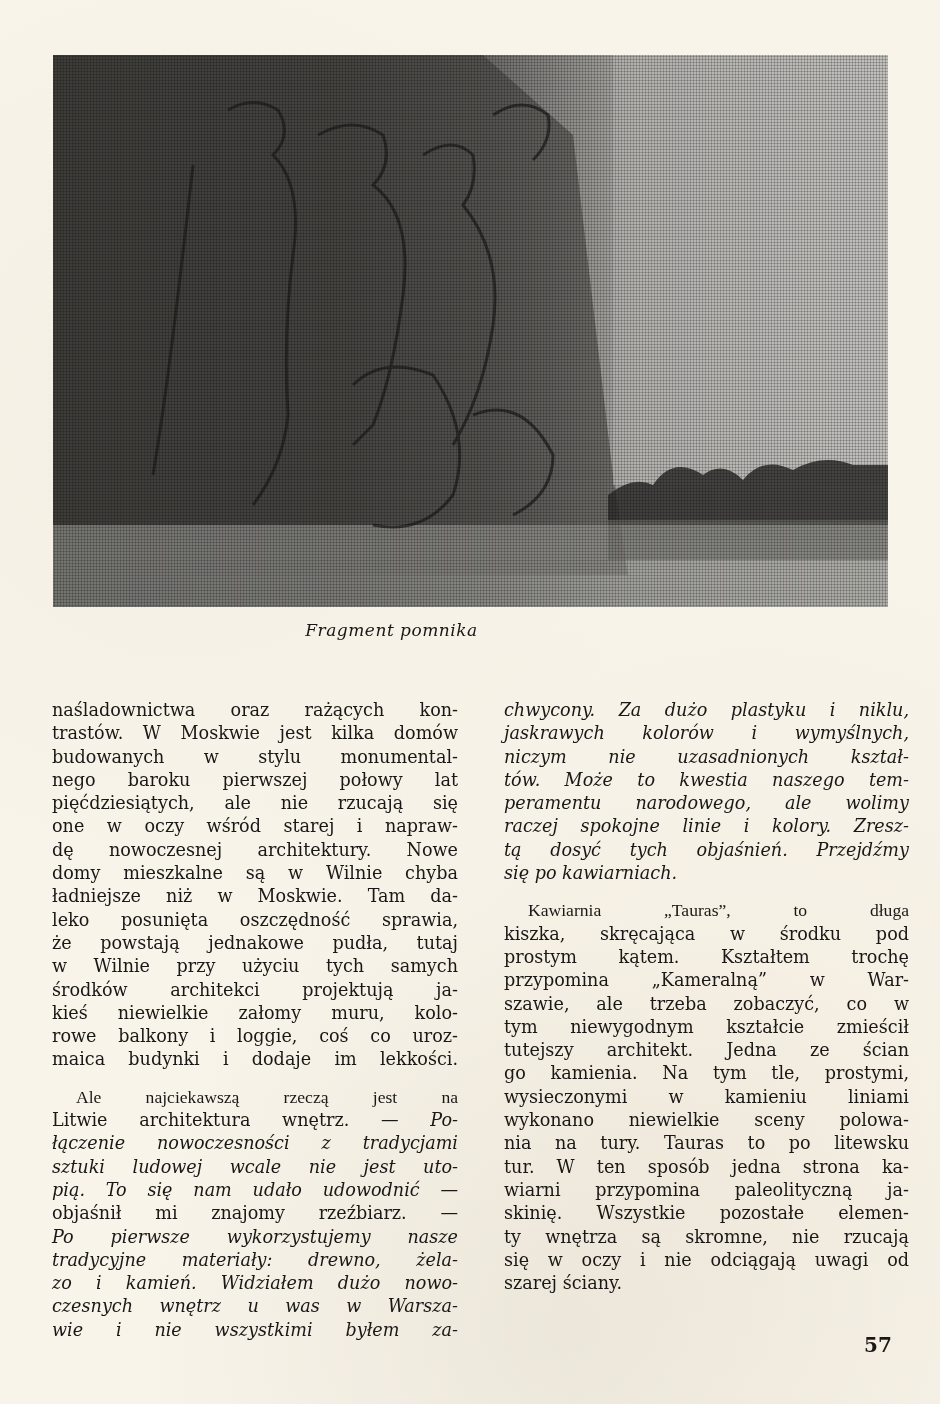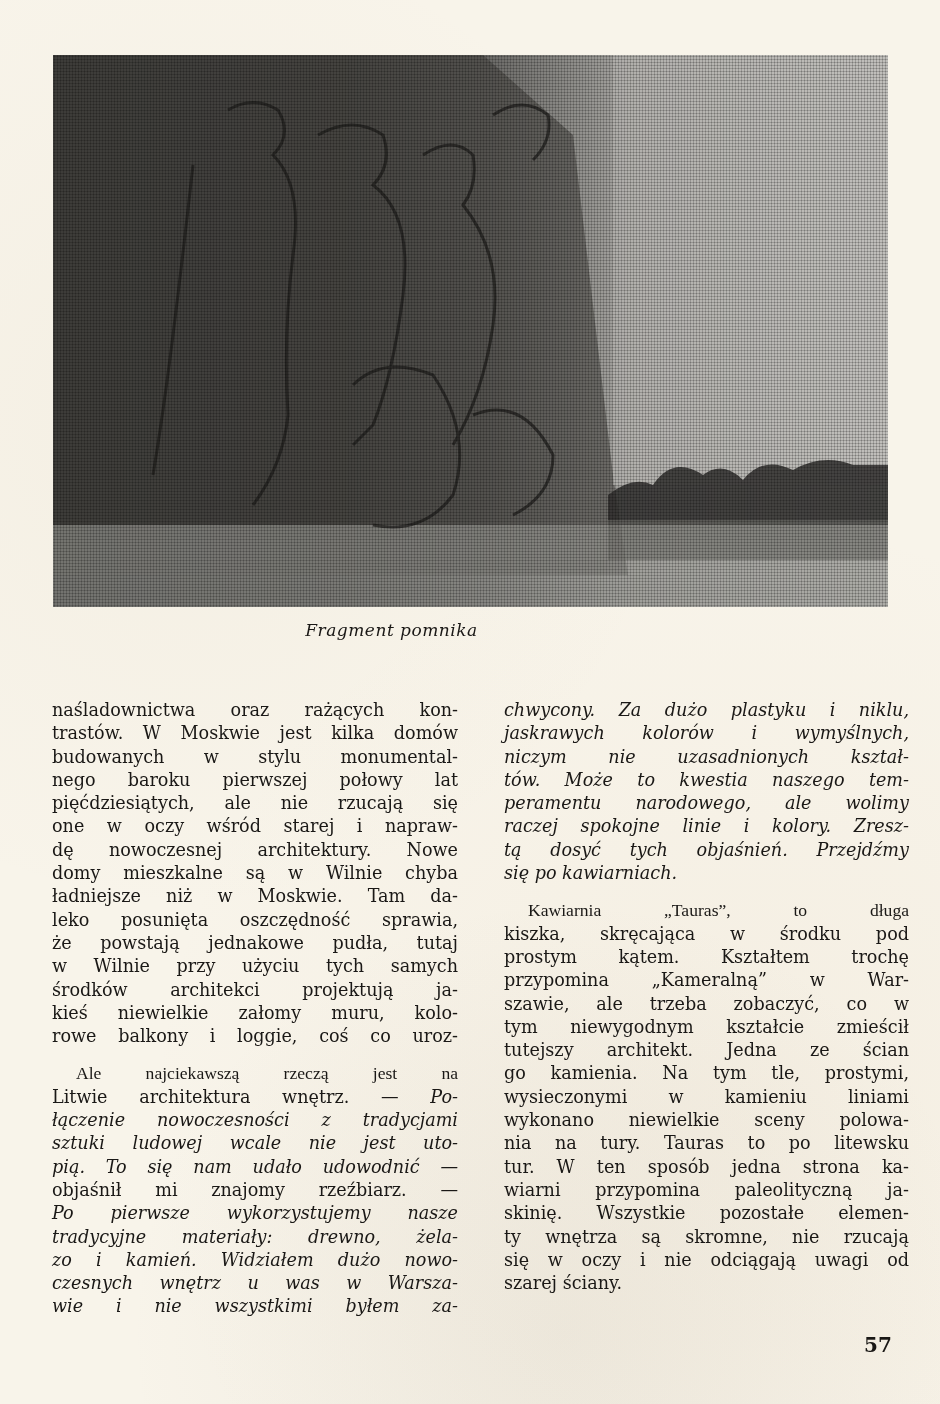--- a/index.html
+++ b/index.html
@@ -91,20 +91,21 @@
     <span class="line">one w oczy wśród starej i napraw-</span>
     <span class="line">dę nowoczesnej architektury. Nowe</span>
     <span class="line">domy mieszkalne są w Wilnie chyba</span>
     <span class="line">ładniejsze niż w Moskwie. Tam da-</span>
     <span class="line">leko posunięta oszczędność sprawia,</span>
     <span class="line">że powstają jednakowe pudła, tutaj</span>
     <span class="line">w Wilnie przy użyciu tych samych</span>
     <span class="line">środków architekci projektują ja-</span>
     <span class="line">kieś niewielkie załomy muru, kolo-</span>
     <span class="line">rowe balkony i loggie, coś co uroz-</span>
+    <span class="line">maica budynki i dodaje im lekkości.</span>
   </p>
   <div class="gap"></div>
   <p>
     <span class="line indent"><span>Ale najciekawszą rzeczą jest na</span></span>
     <span class="line"><span>Litwie architektura wnętrz. — </span><span class="it">Po-</span></span>
     <span class="line it">łączenie nowoczesności z tradycjami</span>
     <span class="line it">sztuki ludowej wcale nie jest uto-</span>
     <span class="line it">pią. To się nam udało udowodnić —</span>
     <span class="line">objaśnił mi znajomy rzeźbiarz. —</span>
     <span class="line it">Po pierwsze wykorzystujemy nasze</span>

